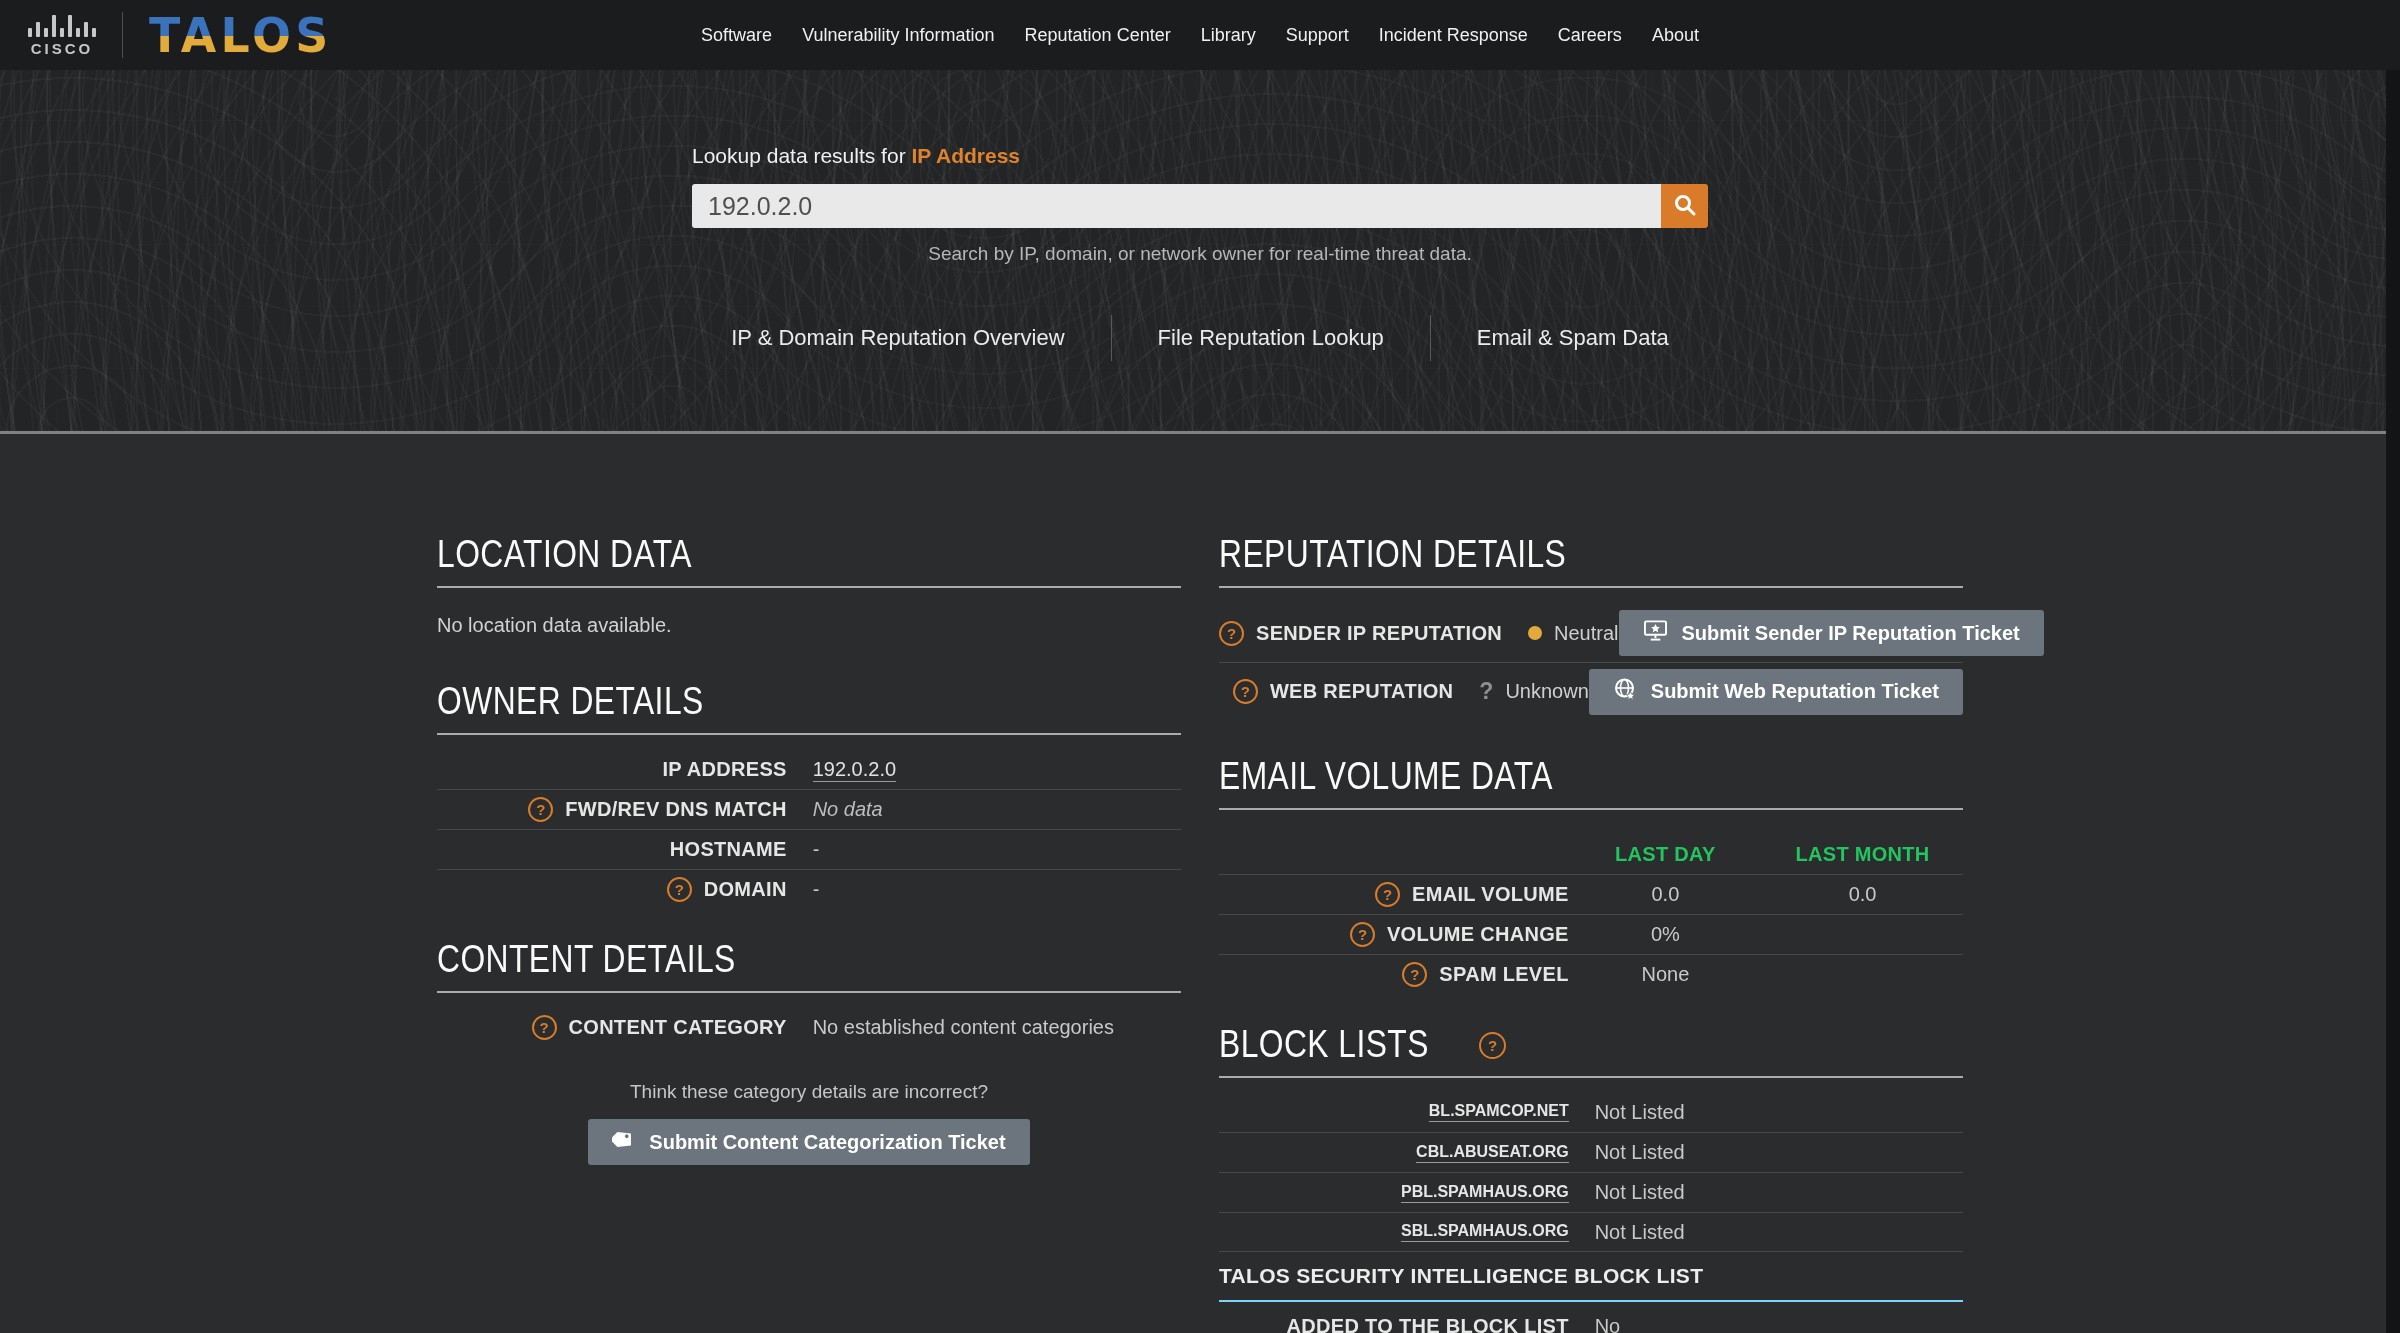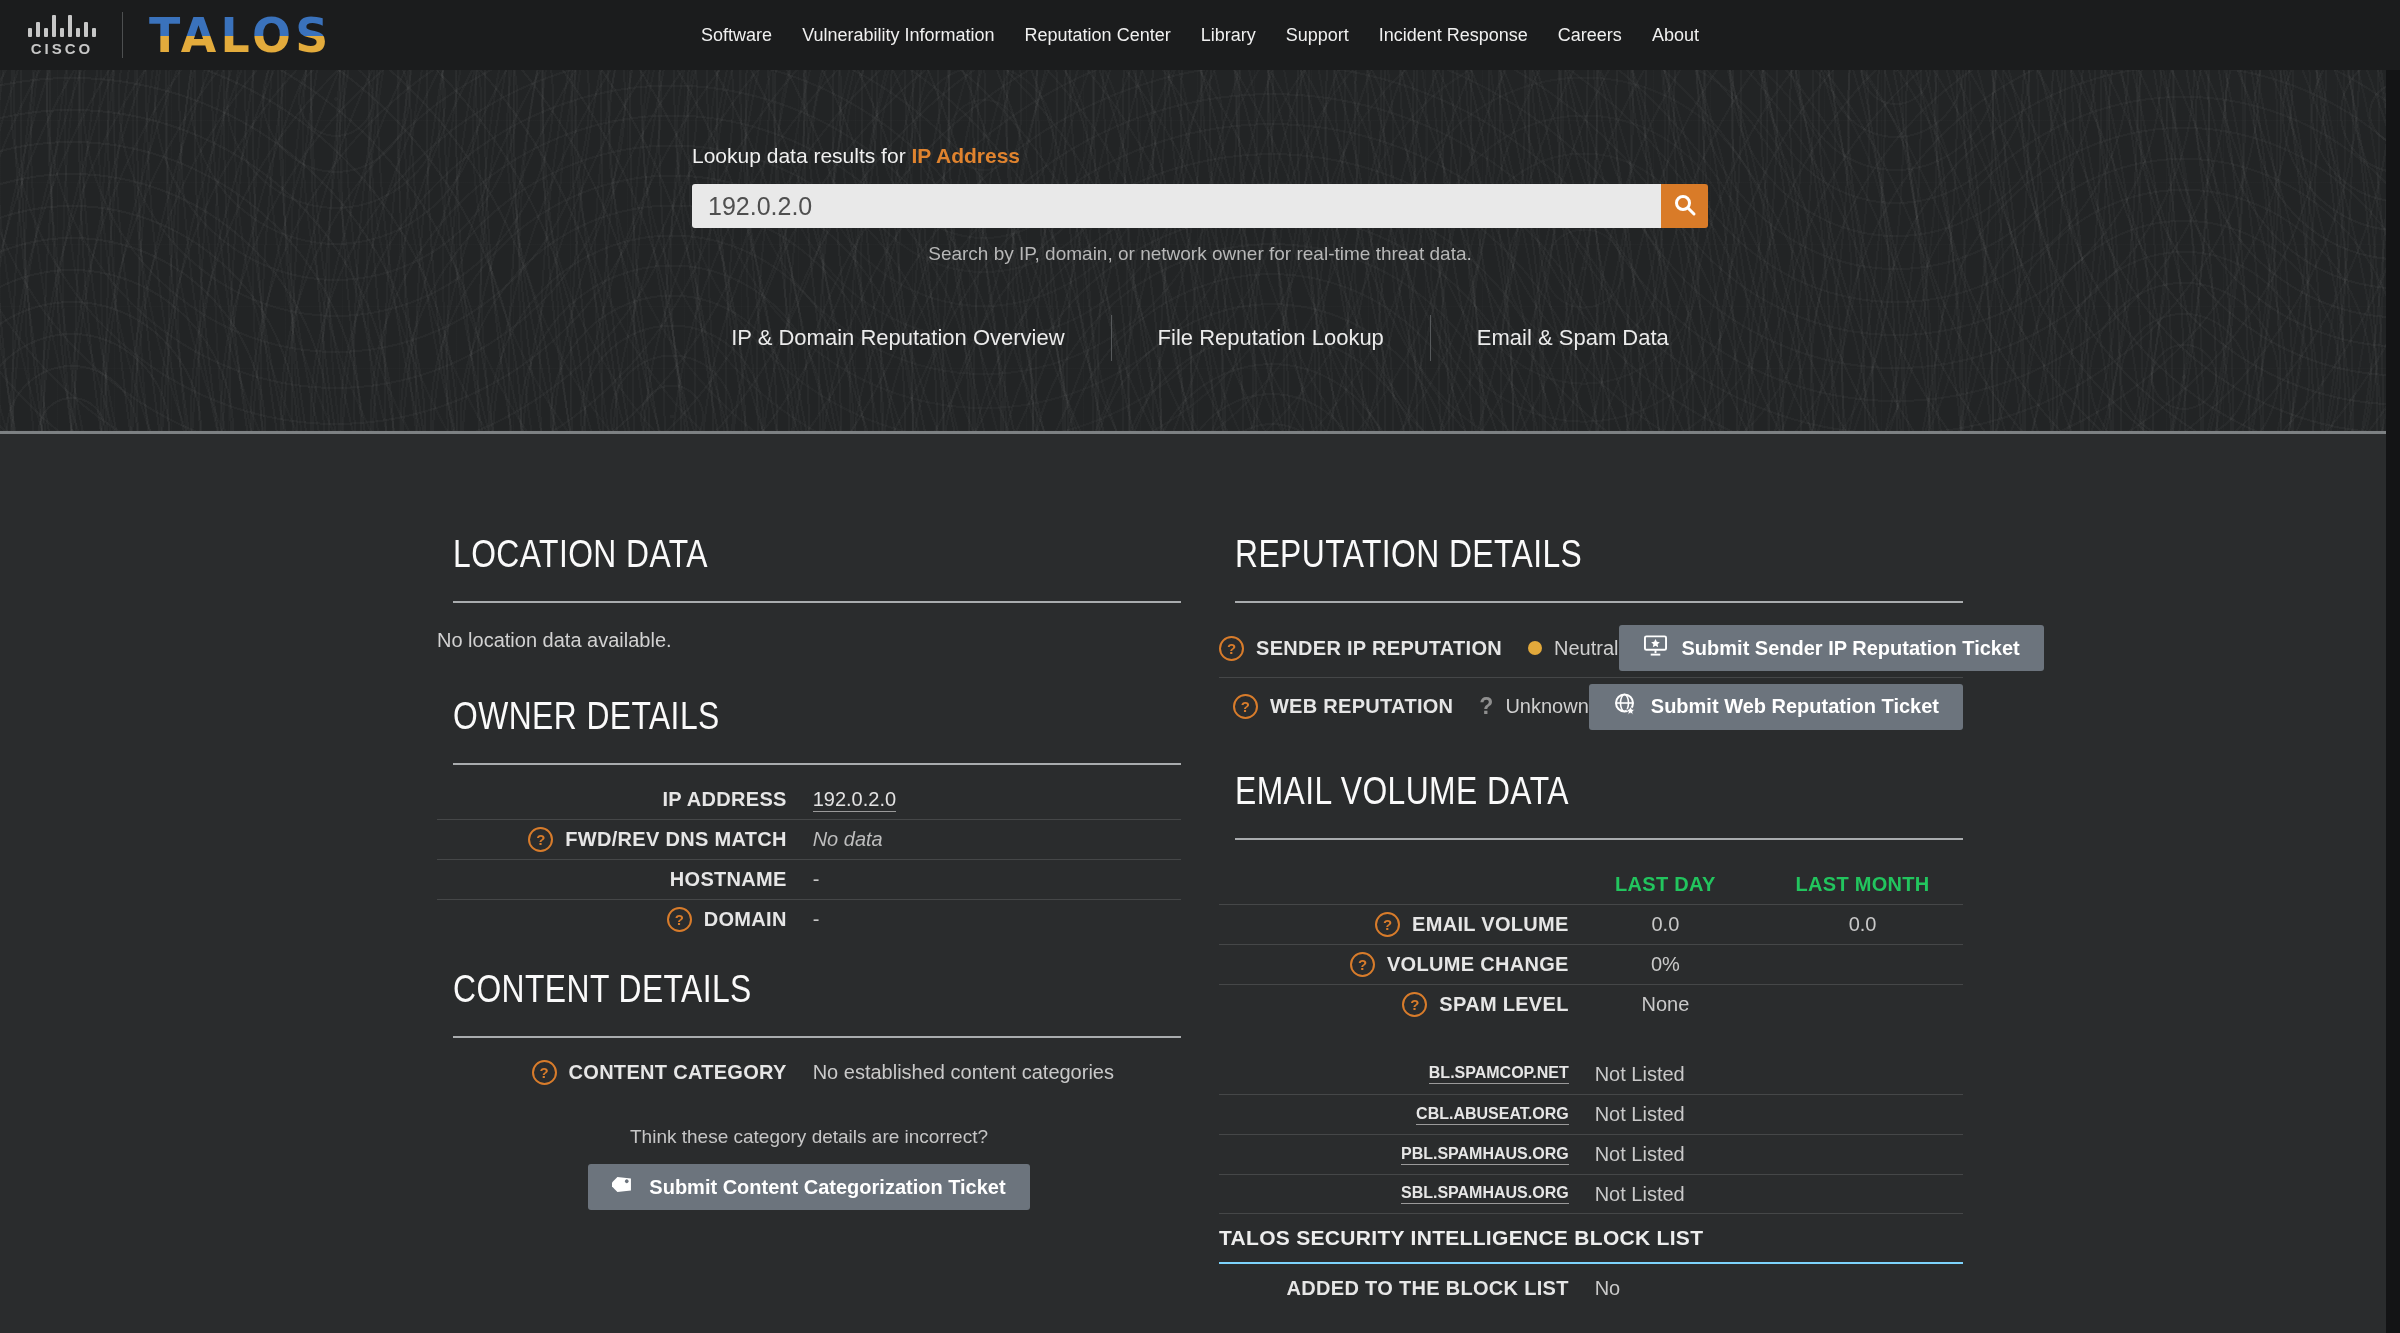--- a/index.html
+++ b/index.html
@@ -67,21 +67,21 @@
   .search-helper { text-align:center; font-size:19px; color:#b7b7b7; margin-top:15px; }
   .hero-tabs { margin-top:50px; display:flex; align-items:center; justify-content:center; }
   .hero-tab { font-size:22px; color:#ebebeb; padding:0 46px; cursor:pointer; white-space:nowrap; }
   .tab-divider { width:1px; height:46px; background:#56595b; }
 
   
   .main { padding-top:100px; }
   .cols { width:1526px; margin:0 auto; display:flex; gap:38px; }
   .col { width:744px; }
 
-  .sec-head { border-bottom:2px solid #a9acae; padding-bottom:25px; white-space:nowrap;margin-left:16px; }
+  .sec-head { border-bottom:2px solid #a9acae; padding-bottom:10px; white-space:nowrap; }
   .sec-title {
     display:inline-block; font-size:37px; font-weight:400; color:#fafafa;
     letter-spacing:0.5px; transform:scale(0.86,1.05); transform-origin:left bottom;
   }
   .empty-text { margin-top:26px; font-size:20px; color:#d2d2d2; }
   section { display:block; }
   .sec-owner { margin-top:44px; }
   .sec-content { margin-top:30px; }
   .sec-email { margin-top:36px; }
   .sec-blocklists { margin-top:30px; }
@@ -360,20 +360,23 @@
                 <span class="q-icon">?</span>
                 <span class="lbl">SPAM LEVEL</span>
               </div>
               <div class="ecell">None</div>
               <div class="ecell"></div>
             </div>
           </div>
         </section>
 
         <section class="sec-blocklists">
+          <div class="sec-head">
+            <h2 class="sec-title">BLOCK LISTS</h2><span class="q-icon lg">?</span>
+          </div>
           <div class="block-rows">
             <div class="drow">
               <div class="cell-label">
                   <span class="link-bold">BL.SPAMCOP.NET</span>
                 </div>
               <div class="cell-value">Not Listed</div>
             </div>
             <div class="drow">
               <div class="cell-label">
                   <span class="link-bold">CBL.ABUSEAT.ORG</span>

